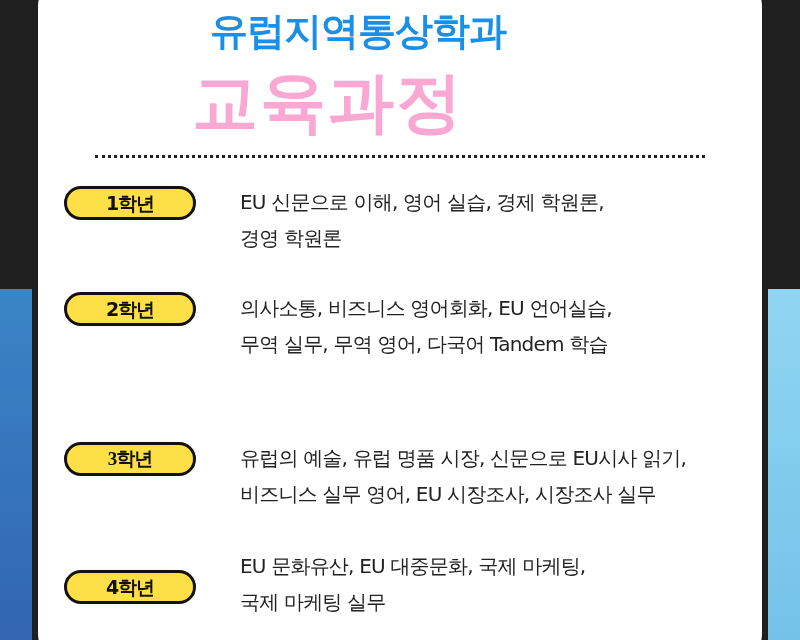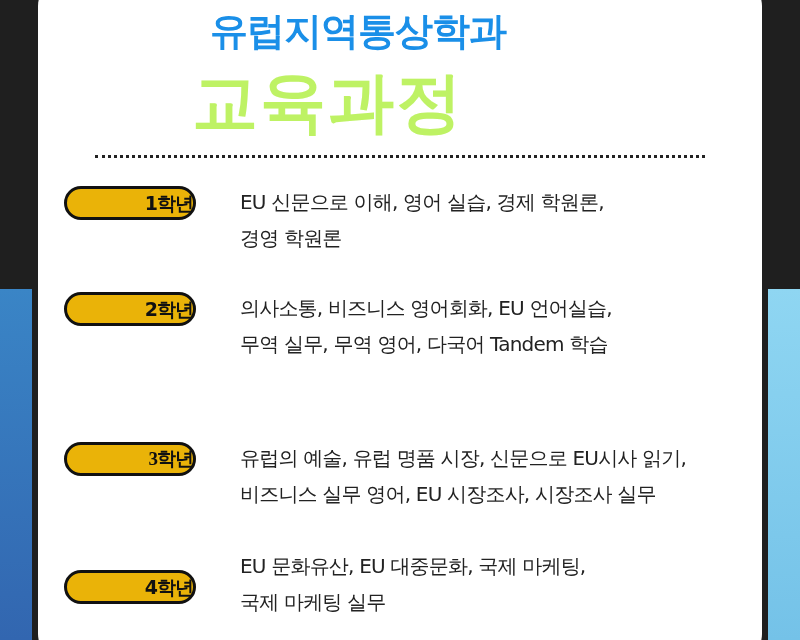--- a/index.html
+++ b/index.html
@@ -21,31 +21,31 @@
     background:#ffffff; border-radius:26px;
   }
   .title-sub {
     position:absolute; left:0; width:716px; top:6px; text-align:center;
     font-family:"DejaVu Sans", sans-serif; font-weight:bold;
     font-size:38px; color:#1a8fe8; letter-spacing:-1px;
   }
   .title-main {
     position:absolute; left:0; width:656px; top:58px; text-align:center;
     font-family:"DejaVu Sans", sans-serif; font-weight:bold;
-    font-size:66px; color:#bef264; letter-spacing:2px;
+    font-size:66px; color:#f9a8d4; letter-spacing:2px;
   }
   .divider {
     position:absolute; left:95px; top:155px; width:610px; height:0;
     border-top:3px dotted #222;
   }
   .row { position:absolute; left:0; width:800px; }
   .badge {
     position:absolute; left:64px; width:132px; height:34px;
-    background:#eab308; border:3px solid #111; border-radius:20px;
-    box-sizing:border-box; text-align:right;
+    background:#fde047; border:3px solid #111; border-radius:20px;
+    box-sizing:border-box; text-align:center;
     font-family:"DejaVu Sans", sans-serif; font-weight:bold;
     font-size:19px; line-height:28px; color:#111; letter-spacing:-1px;
   }
   .desc {
     position:absolute; left:240px; width:520px;
     font-family:"DejaVu Sans", sans-serif; font-size:20px;
     line-height:36px; color:#222; letter-spacing:-0.8px;
   }
   .desc div { white-space:nowrap; }
 </style>

